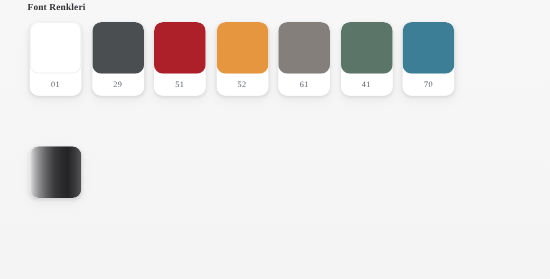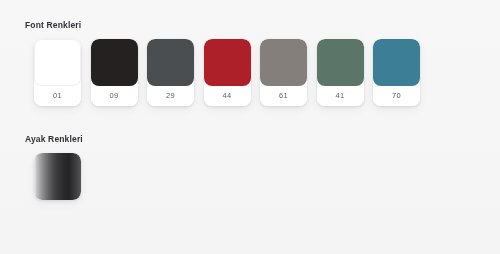--- a/index.html
+++ b/index.html
@@ -18,36 +18,36 @@
     width: 500px;
     height: 254px;
     background: linear-gradient(180deg, #f7f7f8 0%, #f4f4f5 100%);
     box-sizing: border-box;
   }
   .section {
     position: absolute;
     left: 0;
     right: 0;
   }
-  .section-font { top: 19px; }
+  .section-font { top: 0; font-family: Liberation Serif, serif; }
   .section-ayak { top: 133px; }
 
   .section-title {
     margin: 0 0 8px 25px;
     font-size: 8.5px;
     font-weight: bold;
     letter-spacing: 0.15px;
     color: #2f3134;
     line-height: 12px;
   }
 
   .swatch-row {
     display: flex;
     flex-direction: row;
-    padding-left: 34px;
+    padding-left: 27px;
     gap: 9.5px;
   }
 
   .swatch-card {
     width: 47px;
     border-radius: 8px;
     background: #ffffff;
     box-shadow: 0 1px 3px rgba(20, 22, 26, 0.10),
                 0 4px 10px rgba(20, 22, 26, 0.05);
     overflow: hidden;
@@ -83,56 +83,55 @@
 
   <div class="section section-font">
     <div class="section-title">Font Renkleri</div>
     <div class="swatch-row">
 
       <div class="swatch-card">
         <span class="swatch-chip is-white" style="background: rgb(255, 255, 255);"></span>
         <div class="swatch-label">01</div>
       </div>
 
-      <div class="swatch-card">
-        <span class="swatch-chip" style="background: rgb(37, 33, 33);"></span>
-        <div class="swatch-label">09</div>
-      </div>
 
       <div class="swatch-card">
         <span class="swatch-chip" style="background: rgb(75, 78, 80);"></span>
         <div class="swatch-label">29</div>
       </div>
 
       <div class="swatch-card">
         <span class="swatch-chip" style="background: rgb(173, 32, 41);"></span>
-        <div class="swatch-label">44</div>
+        <div class="swatch-label">51</div>
       </div>
 
+      <div class="swatch-card">
+        <span class="swatch-chip" style="background: rgb(229, 150, 63);"></span>
+        <div class="swatch-label">52</div>
+      </div>
 
       <div class="swatch-card">
         <span class="swatch-chip" style="background: rgb(132, 127, 122);"></span>
         <div class="swatch-label">61</div>
       </div>
 
       <div class="swatch-card">
         <span class="swatch-chip" style="background: rgb(92, 117, 105);"></span>
         <div class="swatch-label">41</div>
       </div>
 
       <div class="swatch-card">
         <span class="swatch-chip" style="background: rgb(61, 126, 151);"></span>
         <div class="swatch-label">70</div>
       </div>
 
     </div>
   </div>
 
   <div class="section section-ayak">
-    <div class="section-title">Ayak Renkleri</div>
     <div class="swatch-row">
 
       <div class="swatch-card">
         <span class="swatch-chip" style="background: linear-gradient(90deg, rgb(233, 233, 234) 0%, rgb(189, 189, 190) 7%, rgb(142, 142, 144) 18%, rgb(93, 93, 95) 33%, rgb(58, 58, 60) 48%, rgb(43, 43, 45) 62%, rgb(36, 36, 38) 74%, rgb(59, 59, 61) 88%, rgb(85, 85, 87) 100%);"></span>
       </div>
 
 
     </div>
   </div>
 

